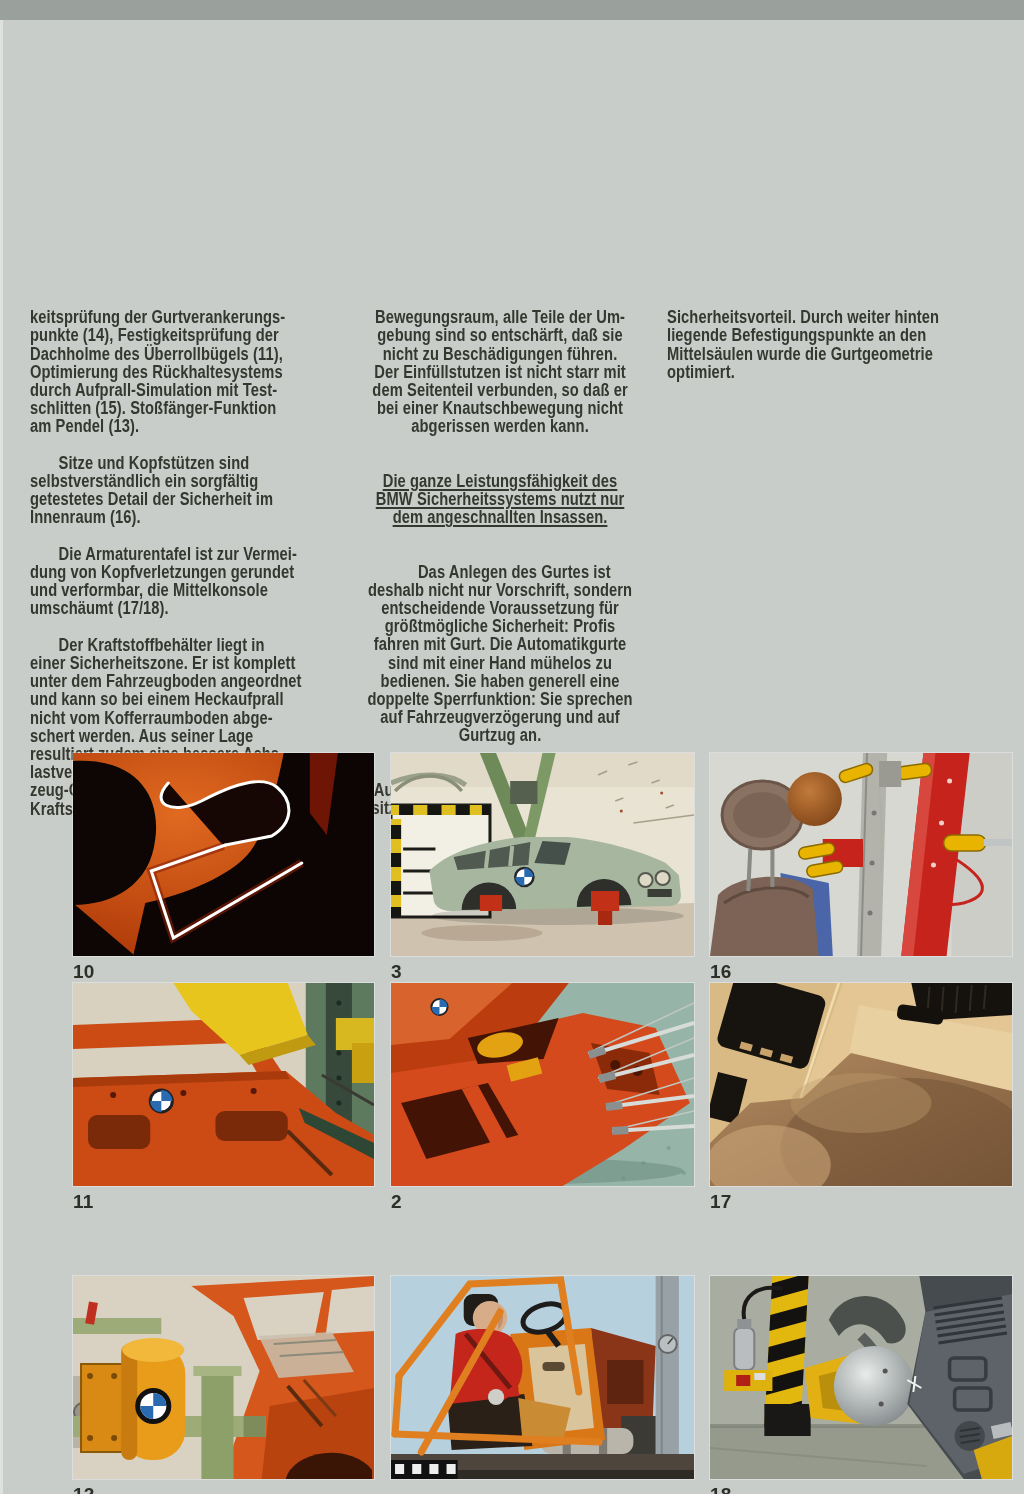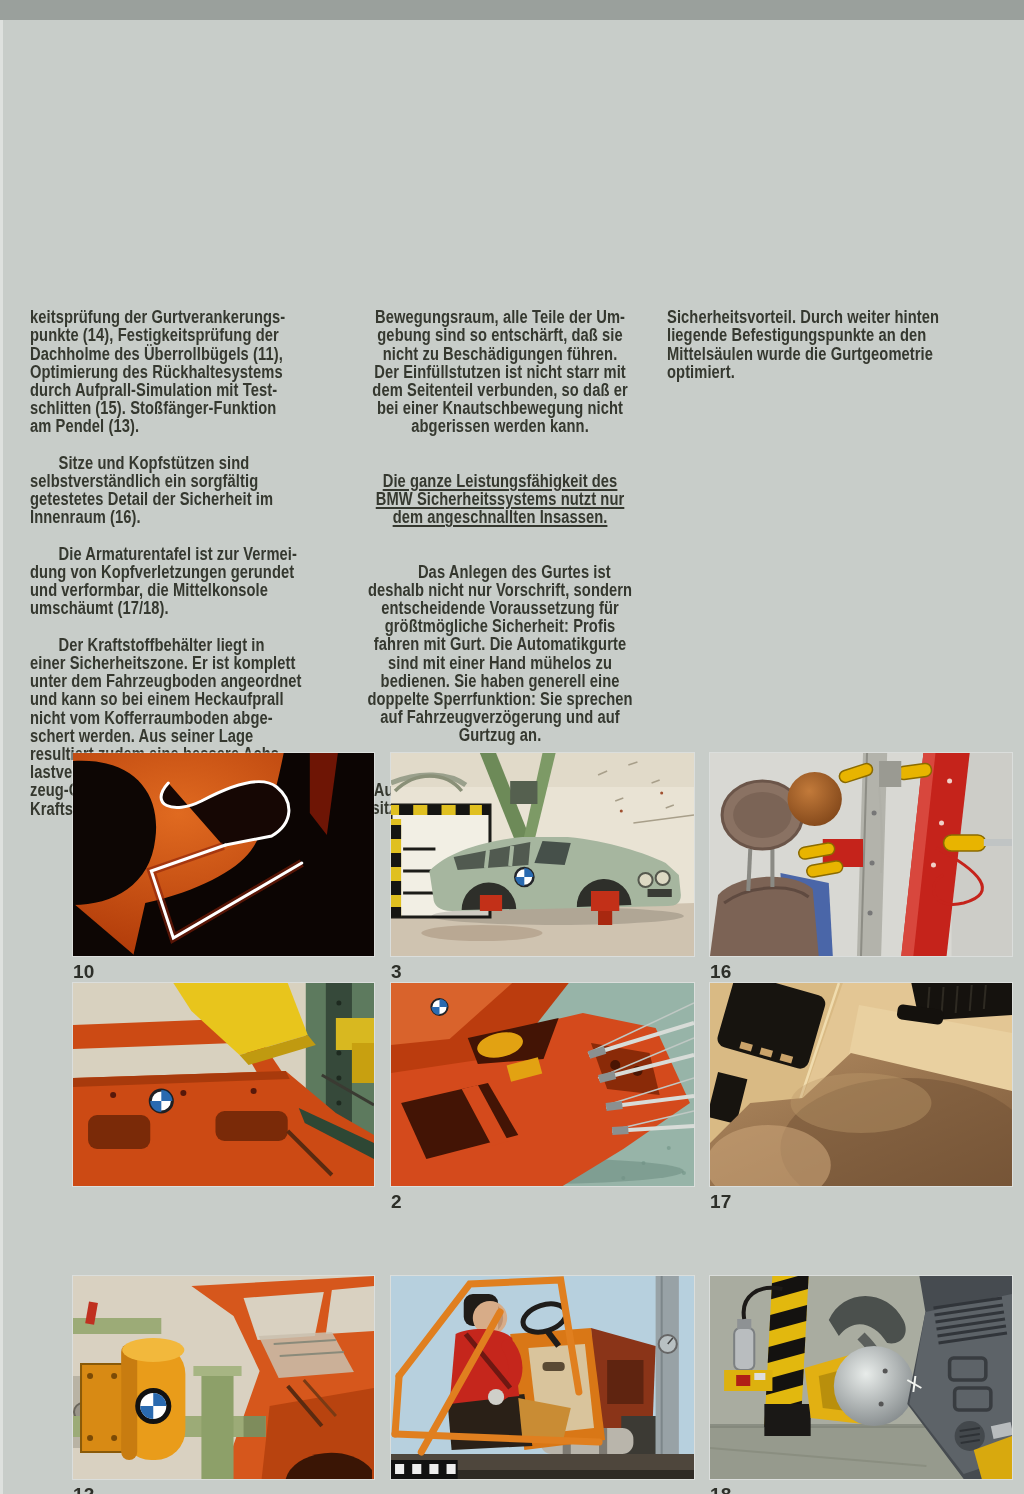--- a/index.html
+++ b/index.html
@@ -291,20 +291,21 @@
             <circle cx="180" cy="108" r="3"></circle>
           </g>
         <circle cx="88" cy="118" r="11" fill="#fff" stroke="#1e2024" stroke-width="3"></circle>
         <path d="M88,107 A11,11 0 0 1 99,118 L88,118 Z" fill="#2a6ab0"></path>
         <path d="M88,129 A11,11 0 0 1 77,118 L88,118 Z" fill="#2a6ab0"></path>
         <polygon points="225,125 300,160 300,176 231,140" fill="#2e4734"></polygon>
         <line x1="248" y1="92" x2="300" y2="122" stroke="#3a3a32" stroke-width="3"></line>
         <line x1="214" y1="148" x2="258" y2="192" stroke="#5a2a10" stroke-width="4"></line>
       </svg>
     </div>
+    <figcaption class="fignum">11</figcaption>
   </figure>
 
   <figure class="cell r2 c2">
     <div class="photo">
       <svg viewBox="0 0 300 203" preserveAspectRatio="none">
         <rect width="300" height="203" fill="#97b4a8"></rect>
         <g fill="#7fa093">
             <circle cx="250" cy="180" r="2"></circle>
             <circle cx="275" cy="165" r="2"></circle>
             <circle cx="230" cy="195" r="2"></circle>

